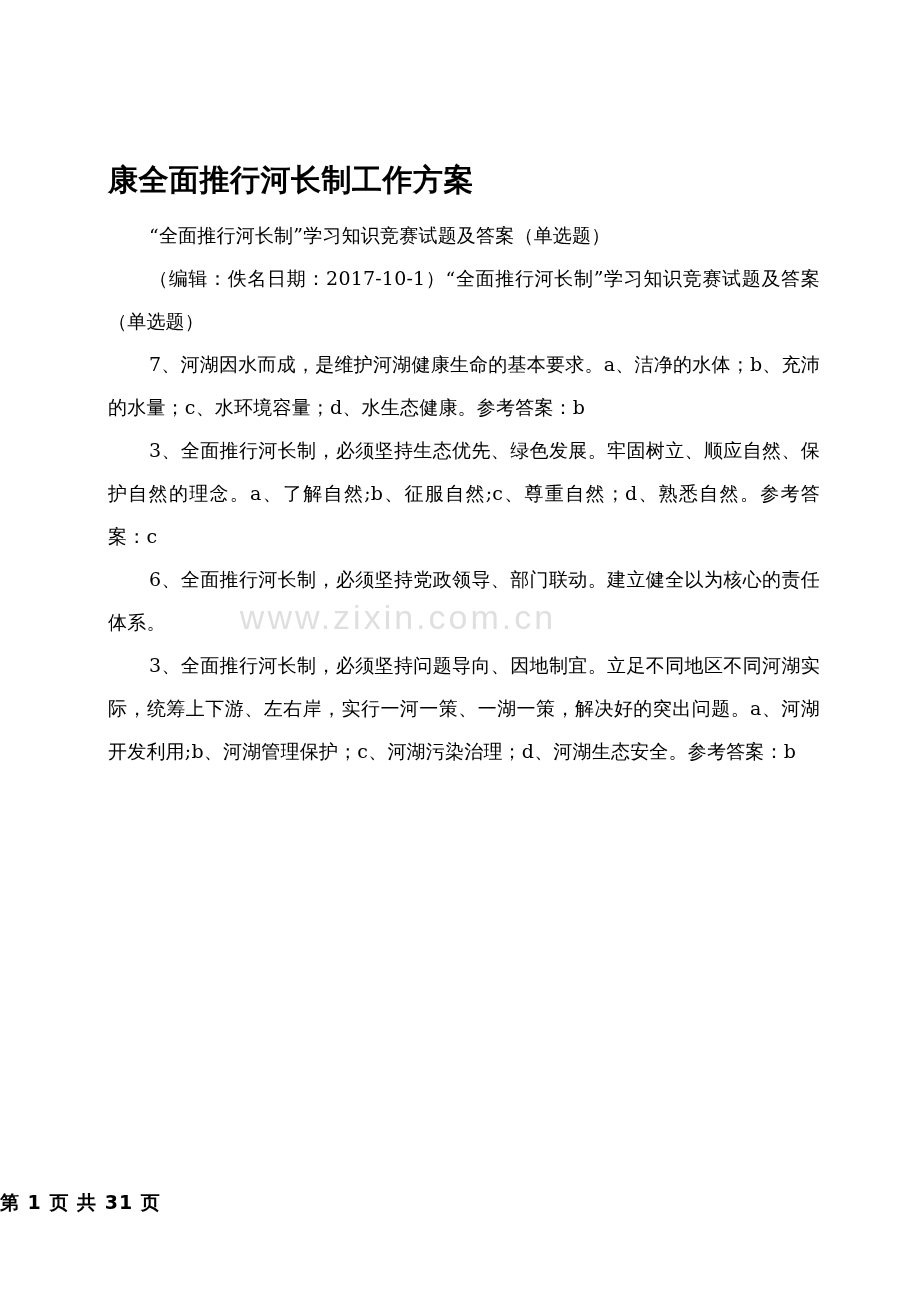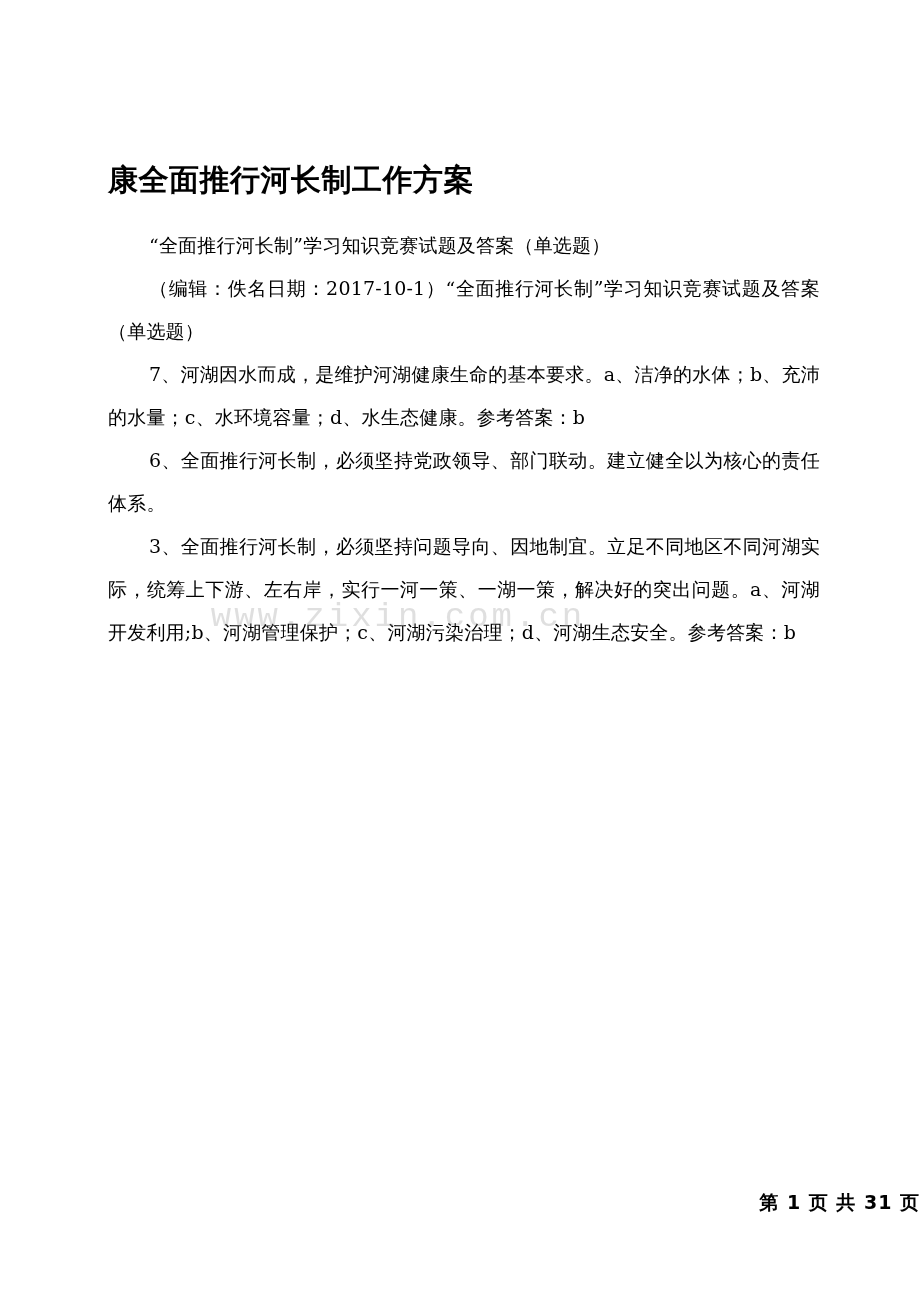--- a/index.html
+++ b/index.html
@@ -21,53 +21,53 @@
     left: 108px;
     top: 0;
     width: 712px;
   }
   .doc-title {
     font-family: "DejaVu Sans", "Liberation Sans", sans-serif;
     font-weight: bold;
     font-size: 30px;
     line-height: 40px;
     margin-top: 160px;
-    margin-bottom: 24px;
+    margin-bottom: 14px;
     letter-spacing: 0.5px;
     white-space: nowrap;
   }
   .para {
     font-size: 19px;
     line-height: 43px;
     text-align: justify;
     text-justify: inter-ideograph;
     letter-spacing: 0.2px;
     margin: 0;
   }
   .indent2 {
     text-indent: 41px;
   }
   .footer {
     position: absolute;
     left: 0;
     top: 1190px;
     width: 920px;
-    text-align: right;
+    text-align: left;
     font-family: "DejaVu Sans", "Liberation Sans", sans-serif;
     font-weight: bold;
     font-size: 19px;
     letter-spacing: 1px;
   }
   .watermark {
     position: absolute;
     left: 0;
     top: 598px;
     width: 796px;
     text-align: center;
-    font-family: Liberation Mono, monospace;
+    font-family: Liberation Sans, sans-serif;
     font-size: 34px;
     letter-spacing: 3px;
     color: rgba(150, 150, 150, 0.30);
     pointer-events: none;
     user-select: none;
     white-space: nowrap;
   }
   .wm-logo {
     display: inline-block;
     color: rgba(150, 150, 150, 0.30);
@@ -82,20 +82,21 @@
 
     <div class="doc-title">康全面推行河长制工作方案</div>
 
     <p class="para indent2">“全面推行河长制”学习知识竞赛试题及答案（单选题）</p>
 
     <p class="para indent2">（编辑：佚名日期：2017-10-1）“全面推行河长制”学习知识竞赛试题及答案（单选题）</p>
 
     <p class="para indent2">7、河湖因水而成，是维护河湖健康生命的基本要求。a、洁净的水体；b、充沛的水量；c、水环境容量；d、水生态健康。参考答案：b</p>
 
 
+    <p class="para indent2">3、全面推行河长制，必须坚持生态优先、绿色发展。牢固树立、顺应自然、保护自然的理念。a、了解自然;b、征服自然;c、尊重自然；d、熟悉自然。参考答案：c</p>
 
     <p class="para indent2">6、全面推行河长制，必须坚持党政领导、部门联动。建立健全以为核心的责任体系。</p>
 
 
     <p class="para indent2">3、全面推行河长制，必须坚持问题导向、因地制宜。立足不同地区不同河湖实际，统筹上下游、左右岸，实行一河一策、一湖一策，解决好的突出问题。a、河湖开发利用;b、河湖管理保护；c、河湖污染治理；d、河湖生态安全。参考答案：b</p>
 
   </div>
 
   <div class="watermark">
     <span class="wm-logo">www.zixin.com.cn</span>

